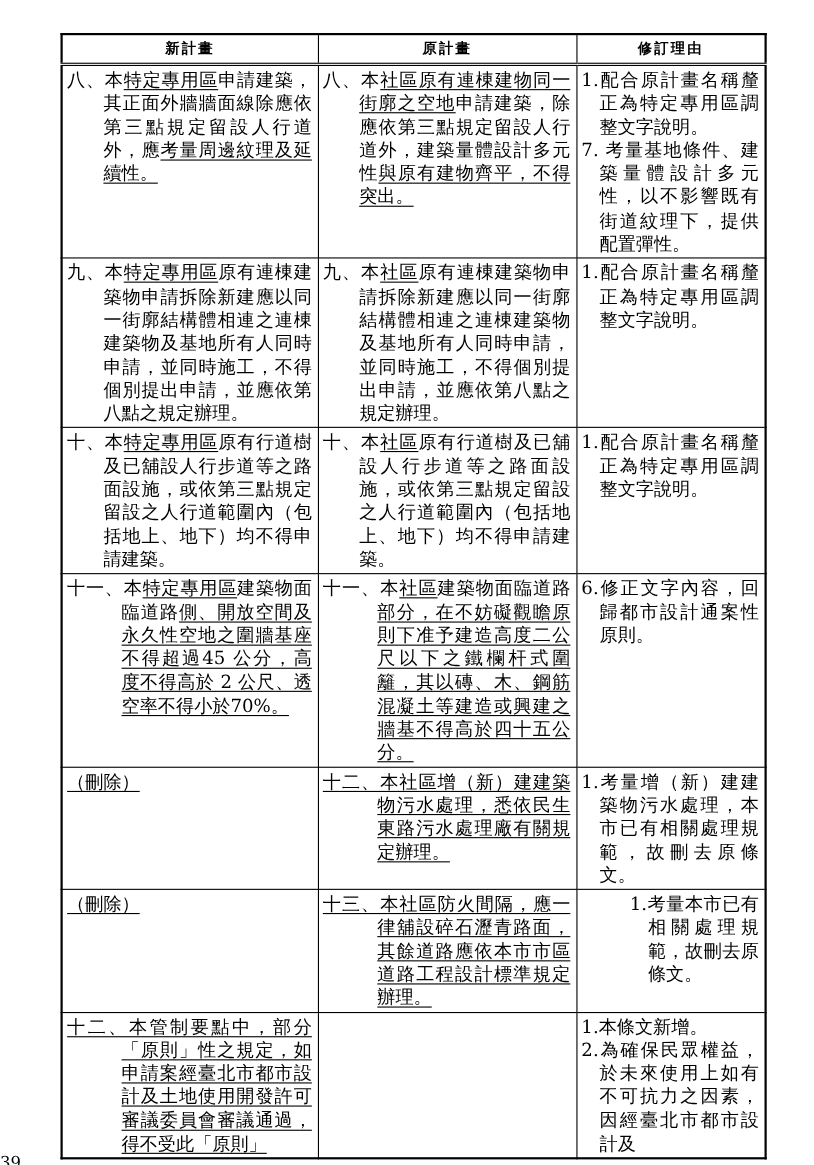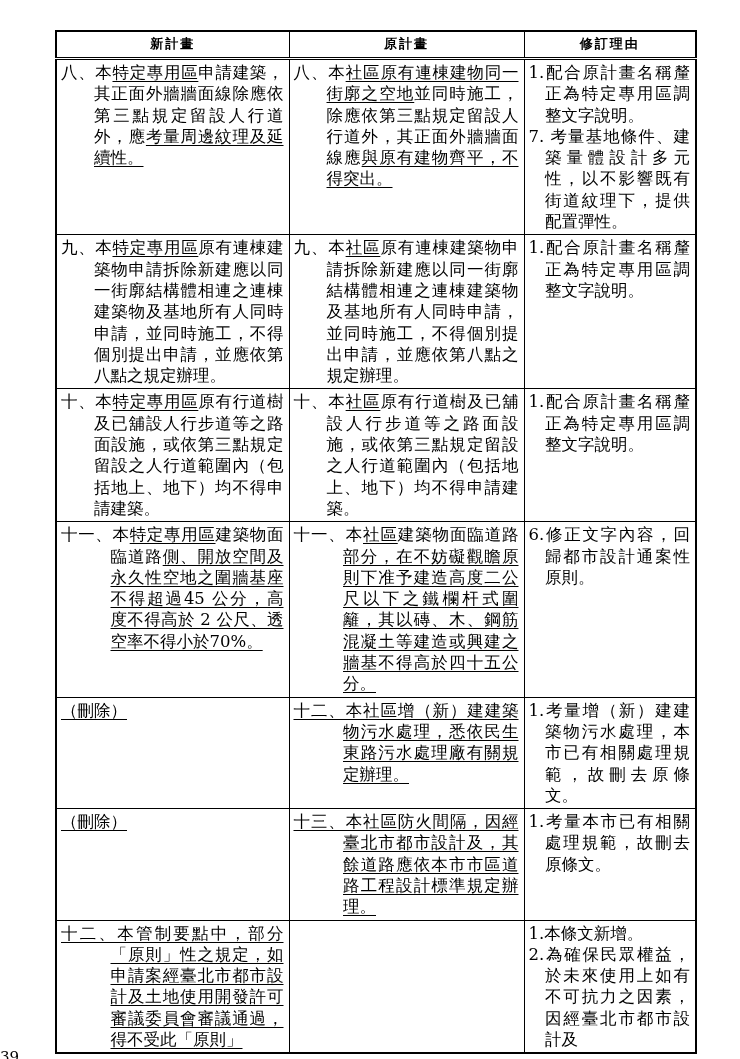--- a/index.html
+++ b/index.html
@@ -64,21 +64,21 @@
       <th>原計畫</th>
       <th>修訂理由</th>
     </tr>
   </thead>
   <tbody>
     <tr style="height:171px;">
       <td>
           <p class="para" style="padding-left: 2em; text-indent: -2em;"><span>八、本</span><span class="u">特定專用區</span><span>申請建築，其正面外牆牆面線除應依第三點規定留設人行道外，應</span><span class="u">考量周邊紋理及延續性。</span></p>
         </td>
       <td>
-          <p class="para" style="padding-left: 2em; text-indent: -2em;"><span>八、本</span><span class="u">社區原有連棟建物同一街廓之空地</span><span>並同時施工，除應依第三點規定留設人行道外，其正面外牆牆面線應</span><span class="u">與原有建物齊平，不得突出。</span></p>
+          <p class="para" style="padding-left: 2em; text-indent: -2em;"><span>八、本</span><span class="u">社區原有連棟建物同一街廓之空地</span><span>申請建築，除應依第三點規定留設人行道外，建築量體設計多元性</span><span class="u">與原有建物齊平，不得突出。</span></p>
         </td>
       <td>
           <p class="para" style="padding-left: 1em; text-indent: -1em;"><span>1.配合原計畫名稱釐正為特定專用區調整文字說明。</span></p>
           <p class="para" style="padding-left: 1em; text-indent: -1em;"><span>7. 考量基地條件、建築量體設計多元性，以不影響既有街道紋理下，提供配置彈性。</span></p>
         </td>
     </tr>
     <tr style="height:150px;">
       <td>
           <p class="para" style="padding-left: 2em; text-indent: -2em;"><span>九、本</span><span class="u">特定專用區</span><span>原有連棟建築物申請拆除新建應以同一街廓結構體相連之連棟建築物及基地所有人同時申請，並同時施工，不得個別提出申請，並應依第八點之規定辦理。</span></p>
         </td>
@@ -120,24 +120,24 @@
         </td>
       <td>
           <p class="para" style="padding-left: 1em; text-indent: -1em;"><span>1.考量增（新）建建築物污水處理，本市已有相關處理規範，故刪去原條文。</span></p>
         </td>
     </tr>
     <tr style="height:87px;">
       <td>
           <p class="para" style="padding-left: 0em; text-indent: 0em;"><span class="u">（刪除）</span></p>
         </td>
       <td>
-          <p class="para" style="padding-left: 3em; text-indent: -3em;"><span class="u">十三、本社區防火間隔，因經臺北市都市設計及，其餘道路應依本市市區道路工程設計標準規定辦理。</span></p>
+          <p class="para" style="padding-left: 3em; text-indent: -3em;"><span class="u">十三、本社區防火間隔，應一律舖設碎石瀝青路面，其餘道路應依本市市區道路工程設計標準規定辦理。</span></p>
         </td>
       <td>
-          <p class="para" style="padding-left: 1em; text-indent: -1em;"><span>1.考量本市已有相關處理規範，故刪去原條文。</span></p>
+          <p class="para" style="padding-left: 1em; text-indent: -1em; margin-left: 44px;"><span>1.考量本市已有相關處理規範，故刪去原條文。</span></p>
         </td>
     </tr>
     <tr style="height:104px;">
       <td>
           <p class="para" style="padding-left: 3em; text-indent: -3em;"><span class="u">十二、本管制要點中，部分「原則」性之規定，如申請案經臺北市都市設計及土地使用開發許可審議委員會審議通過，得不受此「原則」</span></p>
         </td>
       <td></td>
       <td>
           <p class="para" style="padding-left: 1em; text-indent: -1em;"><span>1.本條文新增。</span></p>
           <p class="para" style="padding-left: 1em; text-indent: -1em;"><span>2.為確保民眾權益，於未來使用上如有不可抗力之因素，因經臺北市都市設計及</span></p>

